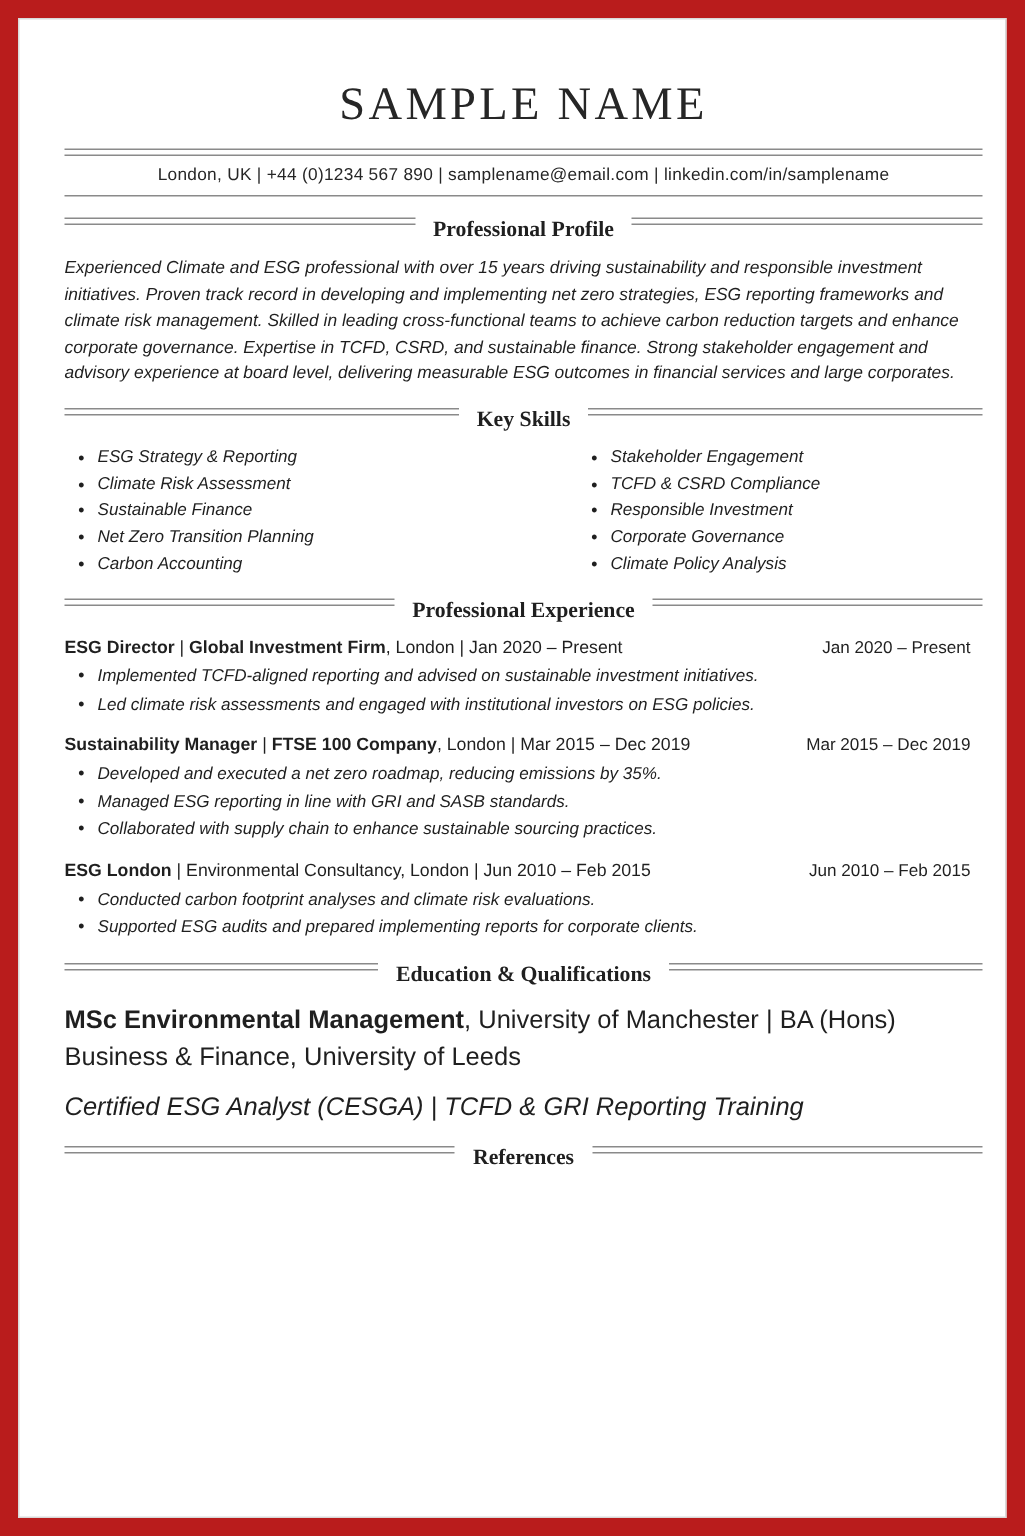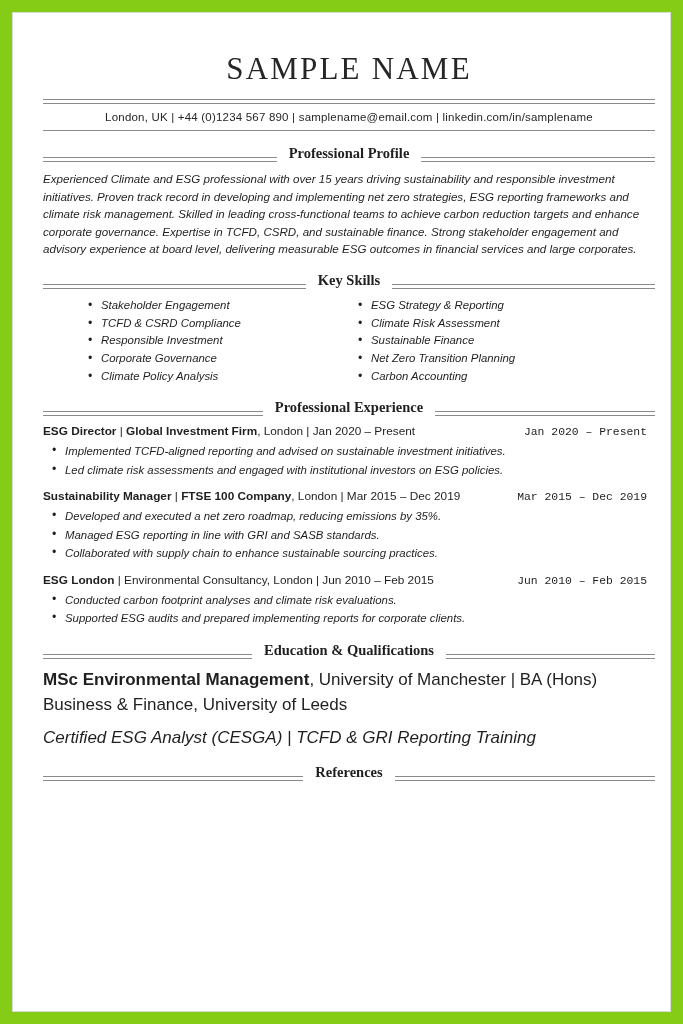--- a/index.html
+++ b/index.html
@@ -13,21 +13,21 @@
     font-family: "Liberation Serif", serif;
     color: #1a1a1a;
     position: relative;
     overflow: hidden;
   }
   .page {
     position: absolute;
     left: 0; top: 0;
     width: 683px;
     height: 1024px;
-    background: #84cc16;
+    background: #b91c1c;
     box-sizing: border-box;
   }
   .sheet {
     position: absolute;
     left: 12px;
     top: 12px;
     width: 659px;
     height: 1000px;
     border: 1px solid #d9d9d9;
     box-sizing: border-box;
@@ -66,21 +66,21 @@
   }
   .rule-single {
     border-top: 1px solid #8a8a8a;
     width: 100%;
     height: 0;
   }
 
   
   .section-head {
     display: flex;
-    align-items: flex-end;
+    align-items: flex-start;
     gap: 10px;
     margin-top: 14px;
     margin-bottom: 8px;
   }
   .section-head .bar {
     flex: 1 1 auto;
     border-top: 1px solid #8a8a8a;
     border-bottom: 1px solid #8a8a8a;
     height: 3px;
   }
@@ -148,21 +148,21 @@
     font-family: "Liberation Sans", sans-serif;
     color: #1f1f1f;
     margin-bottom: 4px;
   }
   .job-title-line { white-space: nowrap; }
   .job-title-line .role { font-weight: bold; }
   .job-title-line .sep { font-weight: normal; }
   .job-title-line .company { font-weight: bold; }
   .job-title-line .rest { font-weight: normal; }
   .job-dates {
-    font-family: Liberation Mono, monospace;
+    font-family: Liberation Sans, sans-serif;
     font-size: 11.4px;
     color: #1f1f1f;
     white-space: nowrap;
     padding-right: 8px;
   }
   .job ul.bullets li {
     line-height: 1.62;
     font-size: 11.4px;
   }
 
@@ -203,38 +203,38 @@
         <span class="bar"></span>
       </div>
       <div class="profile">Experienced Climate and ESG professional with over 15 years driving sustainability and responsible investment initiatives. Proven track record in developing and implementing net zero strategies, ESG reporting frameworks and climate risk management. Skilled in leading cross-functional teams to achieve carbon reduction targets and enhance corporate governance. Expertise in TCFD, CSRD, and sustainable finance. Strong stakeholder engagement and advisory experience at board level, delivering measurable ESG outcomes in financial services and large corporates.</div>
 
       <div class="section-head">
         <span class="bar"></span>
         <span class="title">Key Skills</span>
         <span class="bar"></span>
       </div>
       <div class="skills">
+        <div class="skills-col left">
+          <ul class="bullets">
+            <li>ESG Strategy &amp; Reporting</li>
+            <li>Climate Risk Assessment</li>
+            <li>Sustainable Finance</li>
+            <li>Net Zero Transition Planning</li>
+            <li>Carbon Accounting</li>
+          </ul>
+        </div>
         <div class="skills-col right">
           <ul class="bullets">
             <li>Stakeholder Engagement</li>
             <li>TCFD &amp; CSRD Compliance</li>
             <li>Responsible Investment</li>
             <li>Corporate Governance</li>
             <li>Climate Policy Analysis</li>
           </ul>
         </div>
-        <div class="skills-col left">
-          <ul class="bullets">
-            <li>ESG Strategy &amp; Reporting</li>
-            <li>Climate Risk Assessment</li>
-            <li>Sustainable Finance</li>
-            <li>Net Zero Transition Planning</li>
-            <li>Carbon Accounting</li>
-          </ul>
-        </div>
       </div>
 
       <div class="section-head">
         <span class="bar"></span>
         <span class="title">Professional Experience</span>
         <span class="bar"></span>
       </div>
 
       <div class="job">
         <div class="job-head">

